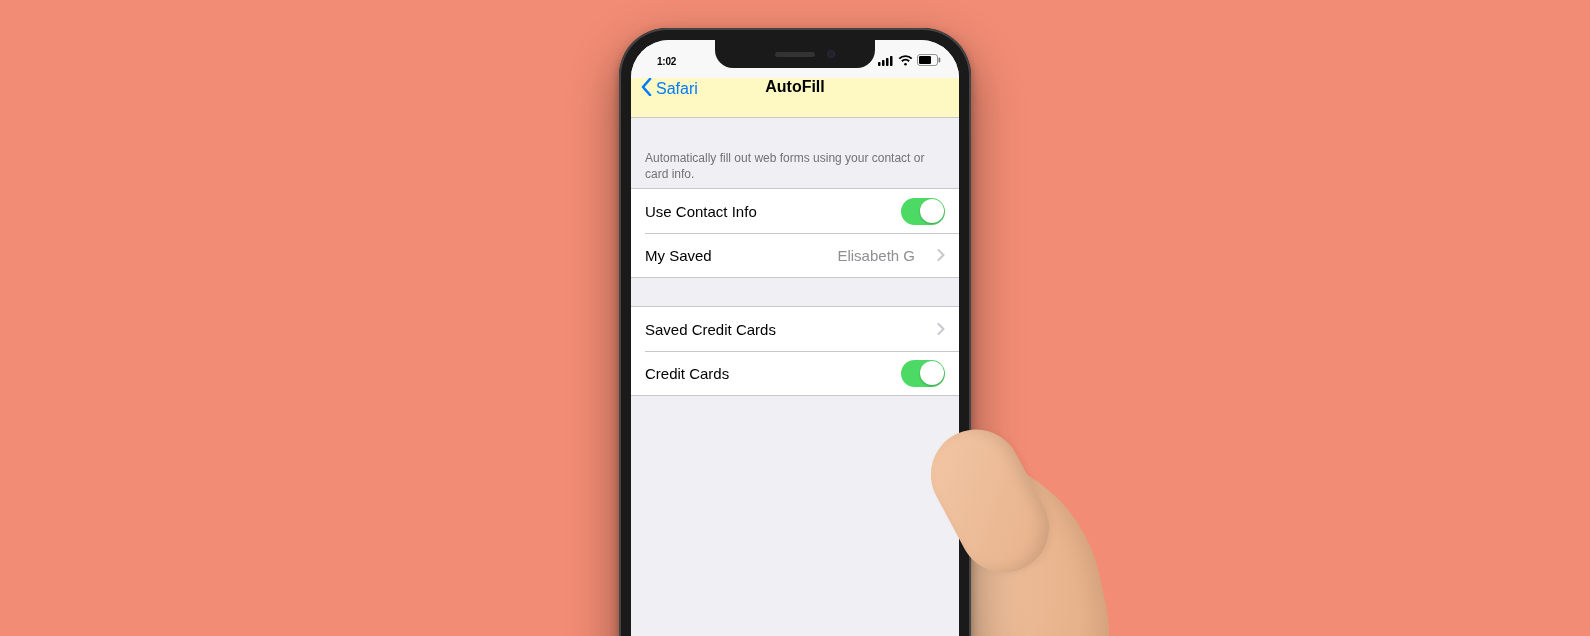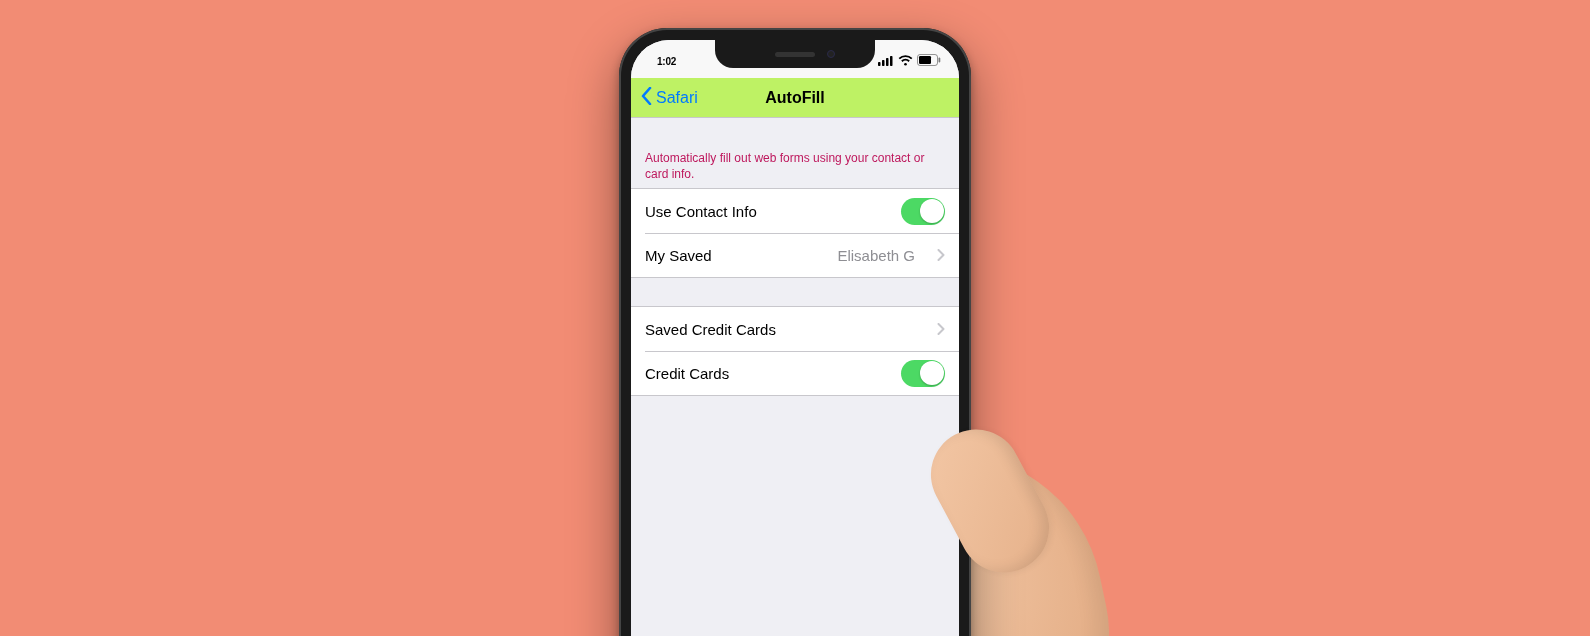--- a/index.html
+++ b/index.html
@@ -81,24 +81,24 @@
     background: #f8f8f8;
     font-weight: 600;
     font-size: 10px;
     letter-spacing: -0.2px;
   }
   .status-right { display: flex; align-items: center; gap: 4px; }
 
   
   .nav-bar {
     height: 40px;
-    background: #bef264;
+    background: #fef9c3;
     border-bottom: 1px solid #c8c7cc;
     display: flex;
-    align-items: center;
+    align-items: flex-start;
     position: relative;
     padding: 0 10px;
   }
   .nav-back {
     display: flex;
     align-items: center;
     color: #007aff;
     font-size: 16px;
     gap: 4px;
   }
@@ -108,21 +108,21 @@
     text-align: center;
     font-size: 16px;
     font-weight: 600;
     color: #000;
     pointer-events: none;
   }
 
   
   .group-header {
     font-size: 12px;
-    color: #be185d;
+    color: #737373;
     padding: 32px 14px 6px 14px;
     line-height: 1.35;
   }
 
   
   .group {
     background: #fff;
     border-top: 1px solid #c8c7cc;
     border-bottom: 1px solid #c8c7cc;
   }

